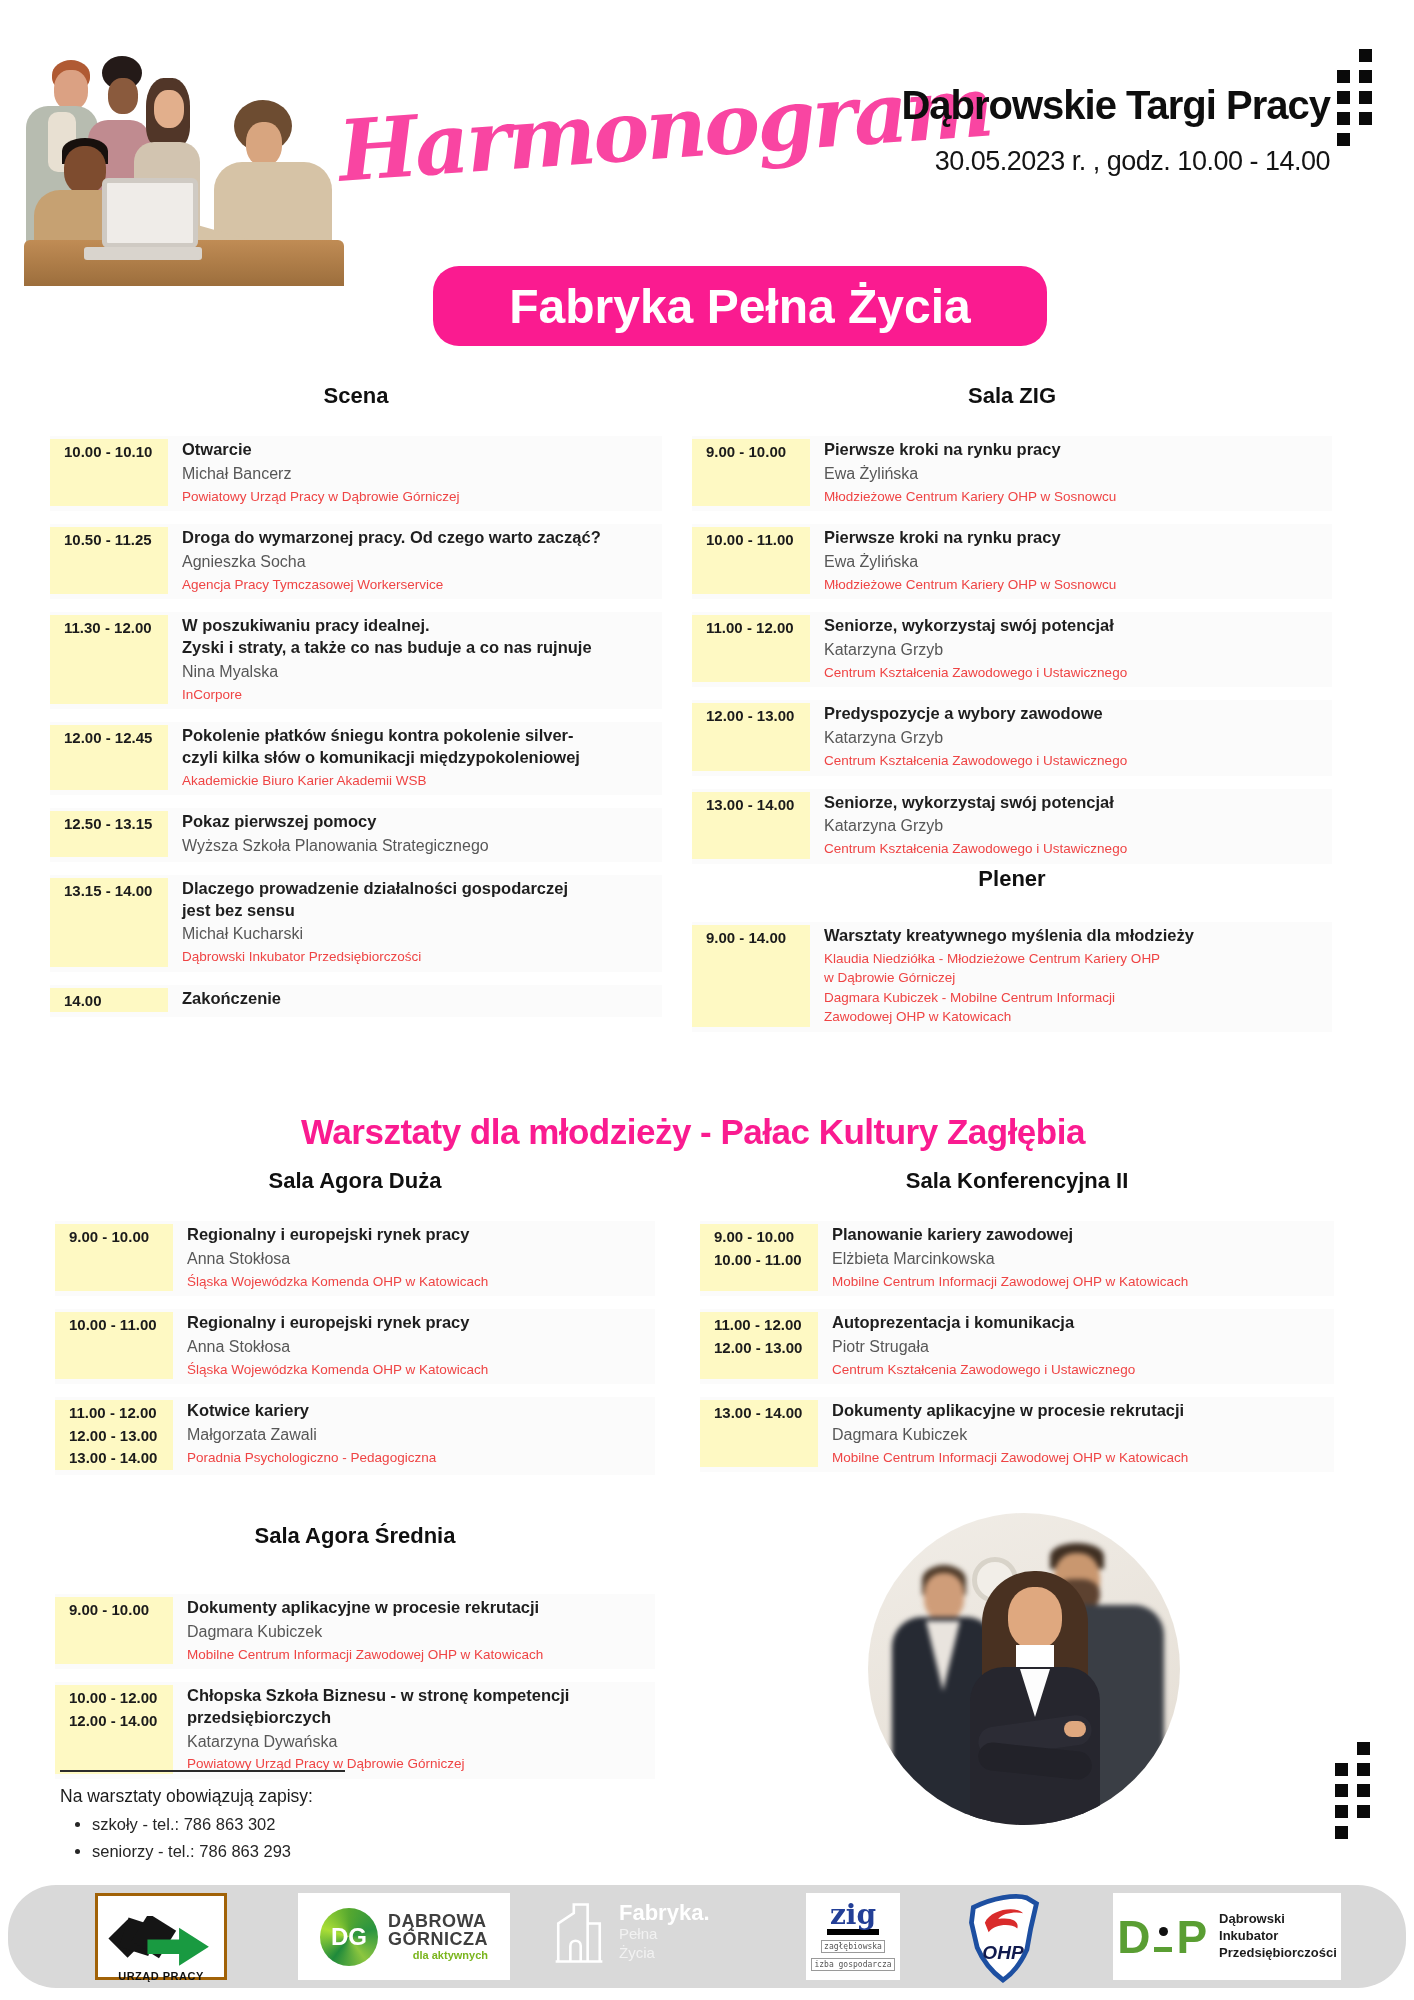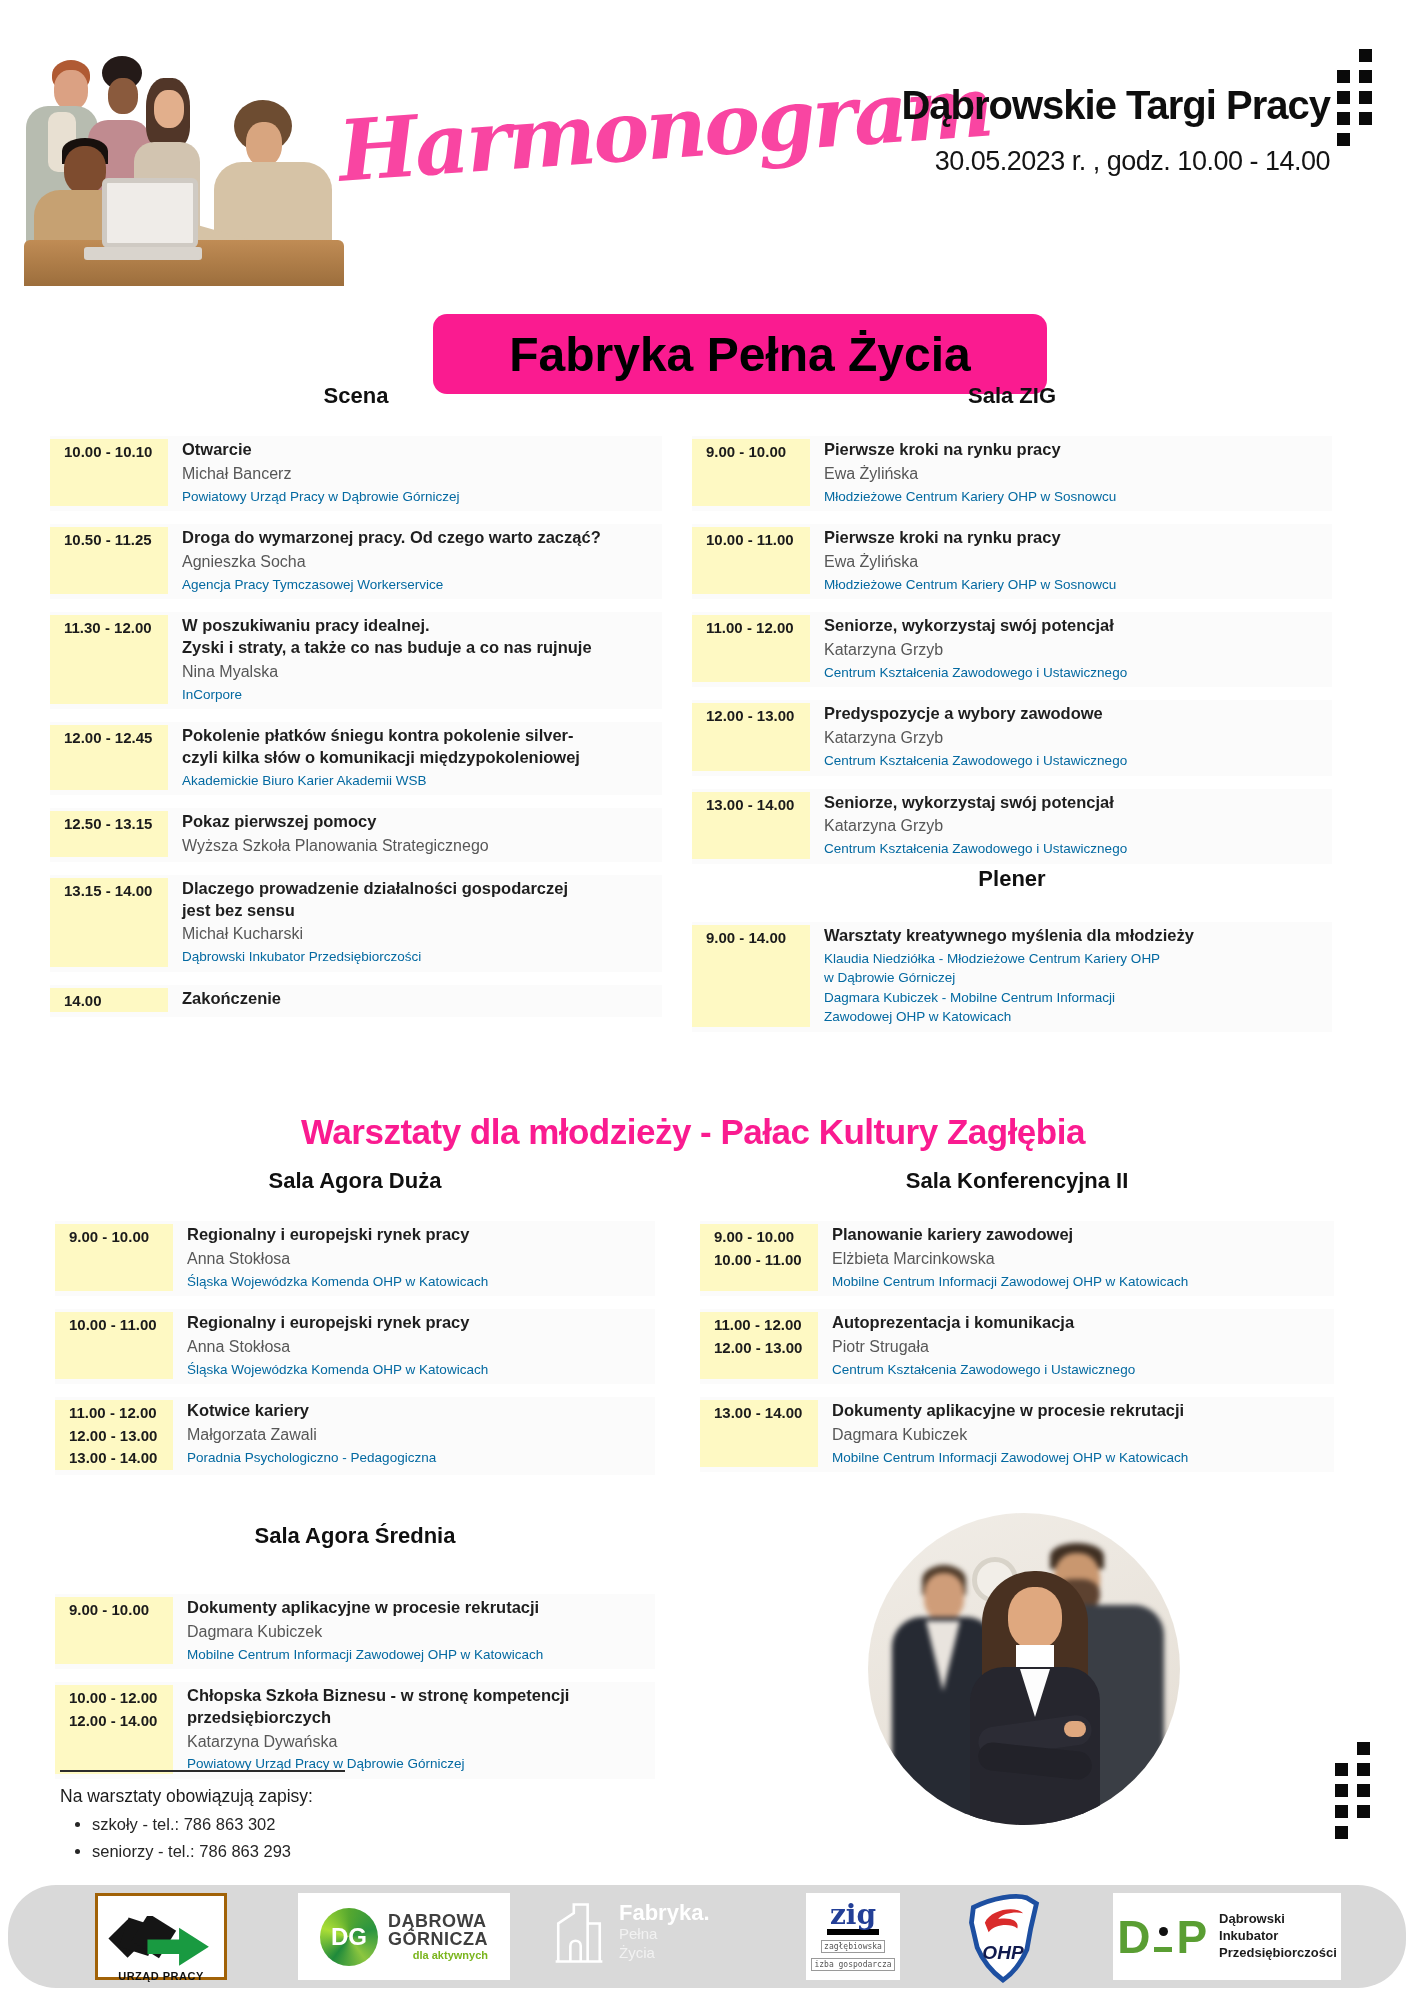--- a/index.html
+++ b/index.html
@@ -14,43 +14,43 @@
     color:var(--pink_script,#F945A2);transform:rotate(-4deg);letter-spacing:-3px;line-height:1;}
   .header-right{position:absolute;right:84px;top:84px;text-align:right;}
   .event-title{font-size:40px;font-weight:bold;color:#0e0e0e;letter-spacing:-1px;line-height:1.05;}
   .event-date{font-size:27px;color:#141414;margin-top:20px;letter-spacing:-0.5px;}
 
   .dots{position:absolute;display:grid;grid-template-columns:13px 13px;grid-template-rows:repeat(5,13px);
         column-gap:9px;row-gap:8px;}
   .dots i{background:#0a0a0a;display:block;}
 
   .banner{position:absolute;left:433px;top:266px;width:614px;height:80px;background:var(--pink,#FA1B90);
-    border-radius:14px;display:flex;align-items:center;justify-content:center;color:#000000;
-    font-size:48px;font-weight:bold;letter-spacing:0;margin-top:48px;}
+    border-radius:26px;display:flex;align-items:center;justify-content:center;color:#ffffff;
+    font-size:48px;font-weight:bold;letter-spacing:0;}
 
   
   .sched{position:absolute;}
   #scena{left:50px;top:383px;width:612px;}
   #zig{left:692px;top:383px;width:640px;}
   #plener{left:692px;top:866px;width:640px;}
   #agora-duza{left:55px;top:1168px;width:600px;}
   #konf{left:700px;top:1168px;width:634px;}
   #srednia{left:55px;top:1523px;width:600px;}
   .sched h2{text-align:center;font-size:22px;font-weight:bold;color:#101010;margin:0 0 27px 0;}
   #plener h2{margin-bottom:30px;}
   #srednia h2{margin-bottom:45px;}
 
   .row{display:flex;margin-bottom:13px;background:#fbfbfb;padding:3px 0 5px;}
   .time{flex:0 0 118px;box-sizing:border-box;padding-left:14px;background:#fef9c3;
         font-weight:bold;font-size:15px;color:#1b1b1b;line-height:1.5;padding-top:2px;}
   .content{flex:1;padding-left:14px;}
   .title div{font-size:16.5px;font-weight:bold;color:#1e1e1e;line-height:1.32;}
   .speaker{font-size:16px;color:#575757;line-height:1.3;margin-top:3px;}
   .org{margin-top:2px;}
-  .org div{font-size:13.5px;color:#0369a1;line-height:1.45;}
+  .org div{font-size:13.5px;color:#ef4444;line-height:1.45;}
 
   .workshops-heading{position:absolute;left:0;right:28px;top:1112px;text-align:center;
     font-size:35px;font-weight:bold;color:var(--pink,#FA1B90);letter-spacing:-0.5px;}
 
   
   .note{position:absolute;left:60px;top:1770px;width:420px;}
   .sep{width:285px;border-top:2px solid #2b2b2b;margin-bottom:14px;}
   .note-heading{font-size:17.5px;color:#1c1c1c;margin-bottom:6px;}
   .note ul{margin:4px 0 0 0;padding-left:32px;}
   .note li{font-size:16.5px;color:#262626;margin-top:8px;}

